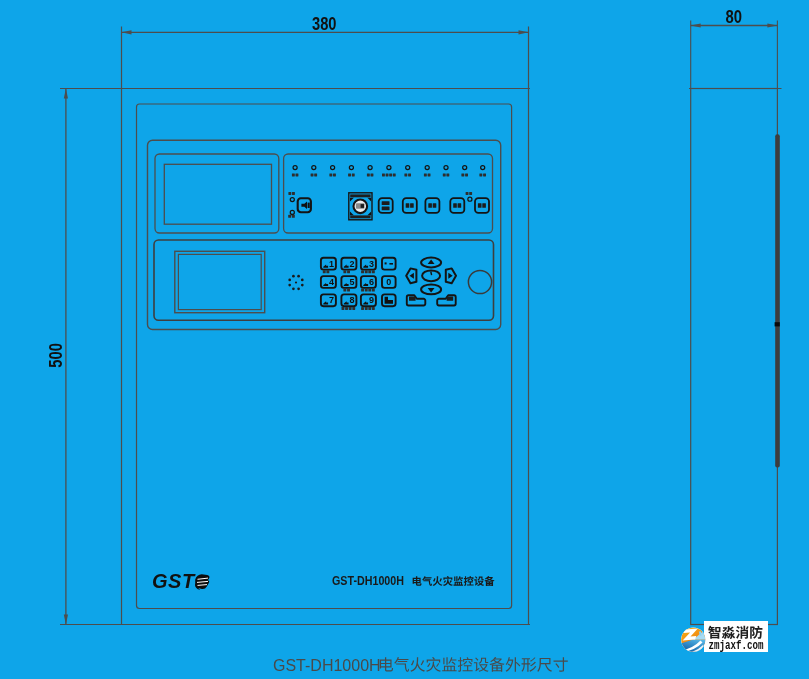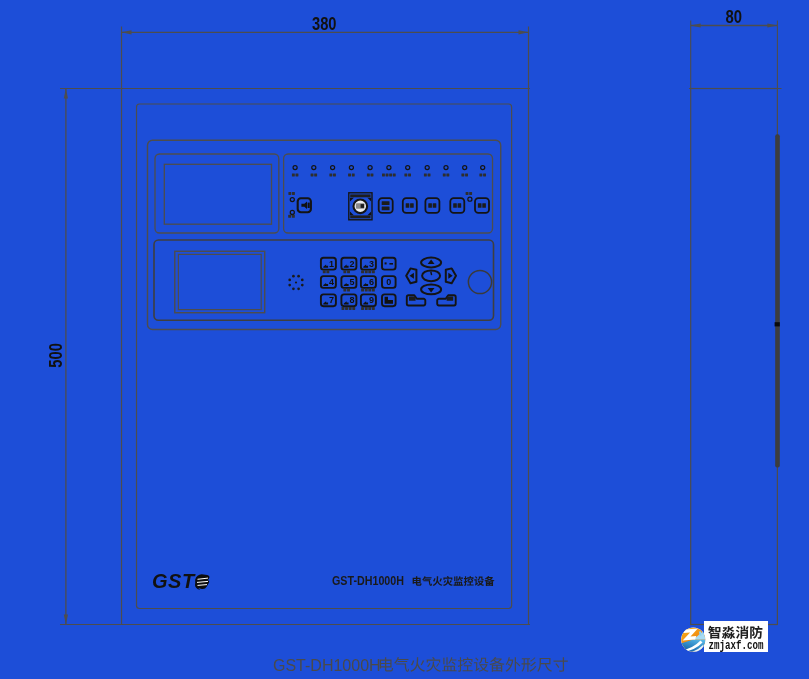--- a/index.html
+++ b/index.html
@@ -1,16 +1,16 @@
 <!DOCTYPE html>
 <html><head>
 <meta charset="utf-8">
 <style>
 html,body { margin:0; padding:0; background:#ffffff; }
-#stage { position:relative; width:809px; height:679px; background:#1d4ed8; overflow:hidden; }
+#stage { position:relative; width:809px; height:679px; background:#0ea5e9; overflow:hidden; }
 </style>
 </head>
 <body>
 
 <div id="stage">
 <svg width="809" height="679" viewBox="0 0 809 679">
 <defs>
 <path id="b7535" d="M429 381V288H235V381ZM558 381H754V288H558ZM429 491H235V588H429ZM558 491V588H754V491ZM111 705V112H235V170H429V117C429 -37 468 -78 606 -78C637 -78 765 -78 798 -78C920 -78 957 -20 974 138C945 144 906 160 876 176V705H558V844H429V705ZM854 170C846 69 834 43 785 43C759 43 647 43 620 43C565 43 558 52 558 116V170Z"></path>
 <path id="b6c14" d="M260 603V505H848V603ZM239 850C193 711 109 577 10 496C40 480 94 444 117 424C177 481 235 560 283 650H931V751H332C342 774 351 797 359 821ZM151 452V349H665C675 105 714 -87 864 -87C941 -87 964 -33 973 90C947 107 917 136 893 164C892 83 887 33 871 33C807 32 786 228 785 452Z"></path>
 <path id="b706b" d="M187 651C166 550 125 446 69 375L189 320C246 392 282 510 306 614ZM797 651C773 560 727 442 686 366L791 322C834 392 886 503 930 602ZM430 842C427 492 449 170 35 11C68 -15 104 -60 119 -91C325 -7 435 119 494 268C571 93 690 -24 894 -82C910 -48 946 5 973 31C727 87 602 238 545 464C563 584 564 713 565 842Z"></path>

